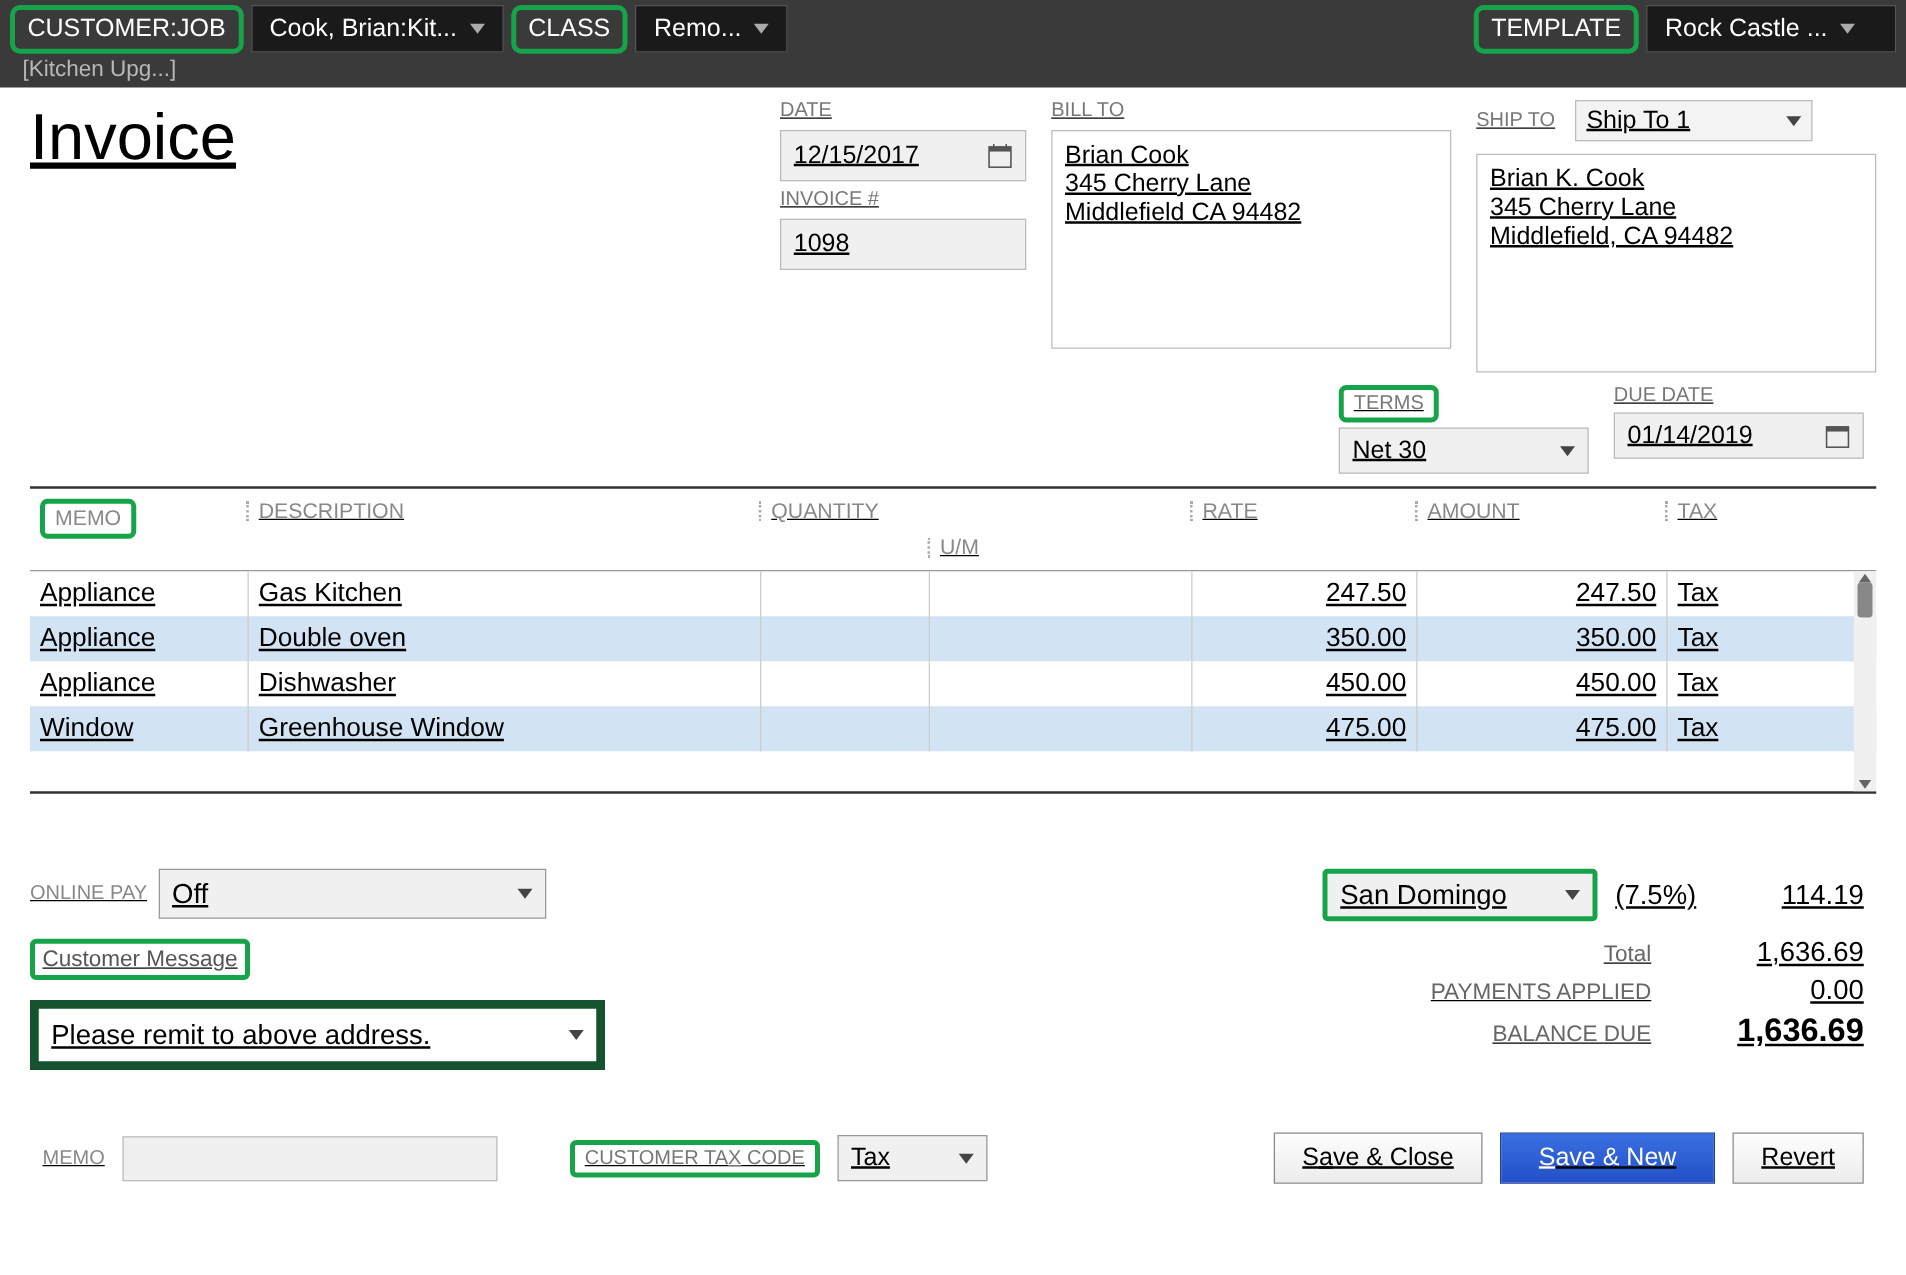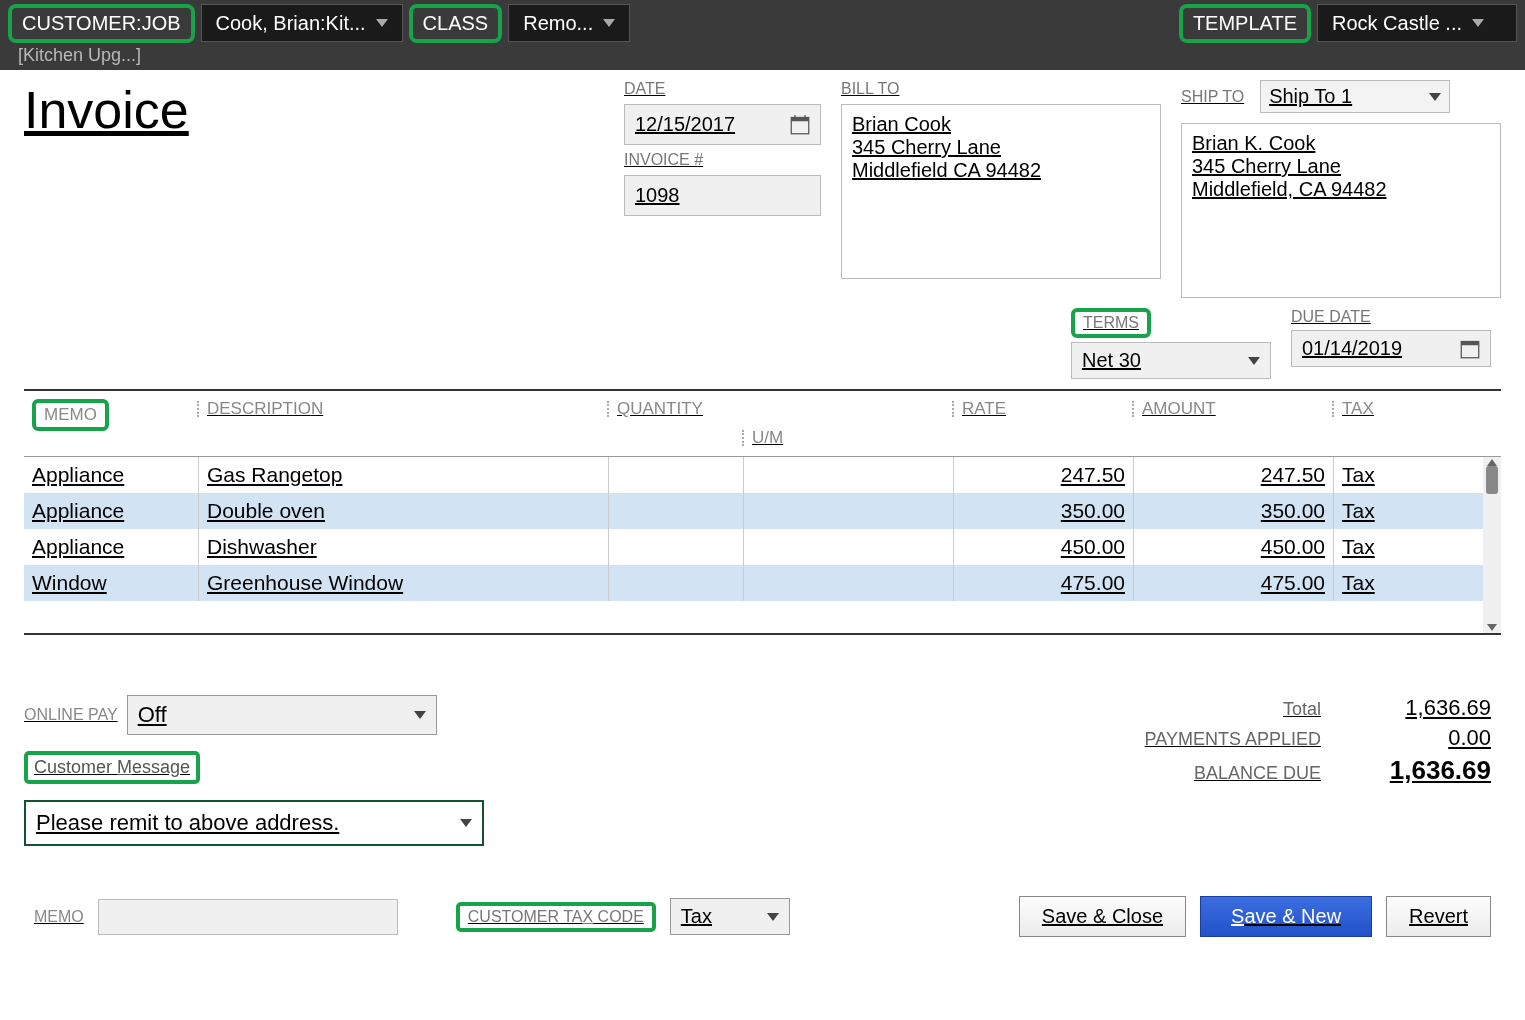--- a/index.html
+++ b/index.html
@@ -298,21 +298,21 @@
     .cust-msg-label {
       border: 4px solid #16a34a;
       border-radius: 5px;
       padding: 2px 6px;
       font-size:18px;
       color:#555;
       display:inline-block;
       width: fit-content;
     }
     .cust-msg-select {
-      border: 2px solid #14532d;
+      border: 7px solid #14532d;
       background:#fff;
       padding: 8px 10px;
       font-size:22px;
       display:flex;
       align-items:center;
       justify-content:space-between;
       width: 460px;
     }
     
     .bottom-mid {
@@ -506,21 +506,21 @@
       <div class="th th-qty"><span class="col-sep"></span><span>QUANTITY</span></div>
       <div class="th th-um"><span class="col-sep"></span><span>U/M</span></div>
       <div class="th th-rate"><span class="col-sep"></span><span>RATE</span></div>
       <div class="th th-amount"><span class="col-sep"></span><span>AMOUNT</span></div>
       <div class="th th-tax"><span class="col-sep"></span><span>TAX</span></div>
     </div>
     <div class="table-body" id="table-body">
 
       <div class="table-row">
           <div class="td td-item">Appliance</div>
-          <div class="td td-desc">Gas Rangetop</div>
+          <div class="td td-desc">Gas Kitchen</div>
           <div class="td td-qty"></div>
           <div class="td td-um"></div>
           <div class="td td-rate">247.50</div>
           <div class="td td-amount">247.50</div>
           <div class="td td-tax">Tax</div>
         </div>
         <div class="table-row alt">
           <div class="td td-item">Appliance</div>
           <div class="td td-desc">Double oven</div>
           <div class="td td-qty"></div>
@@ -567,20 +567,28 @@
         </div>
       </div>
       <span class="cust-msg-label">Customer <span class="und">M</span>essage</span>
       <div class="cust-msg-select">
         <span>Please remit to above address.</span>
         <span class="caret-dark"></span>
       </div>
     </div>
 
     <div class="bottom-mid">
+      <div class="tax-row">
+        <div class="tax-select">
+          <span>San Domingo</span>
+          <span class="caret-dark"></span>
+        </div>
+        <span style="font-size:22px">(7.5%)</span>
+        <span class="totals-value">114.19</span>
+      </div>
       <div class="totals-row">
         <span class="totals-label">Total</span>
         <span class="totals-value">1,636.69</span>
       </div>
       <div class="totals-row">
         <span class="totals-label">PAYMENTS APPLIED</span>
         <span class="totals-value">0.00</span>
       </div>
       <div class="totals-row">
         <span class="totals-label">BALANCE DUE</span>

